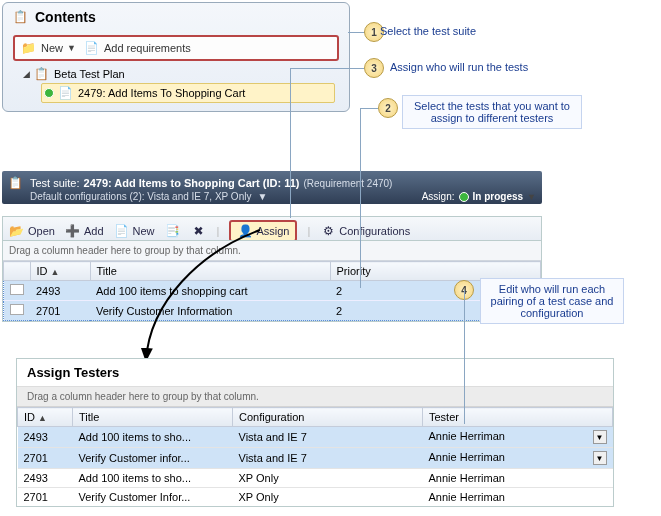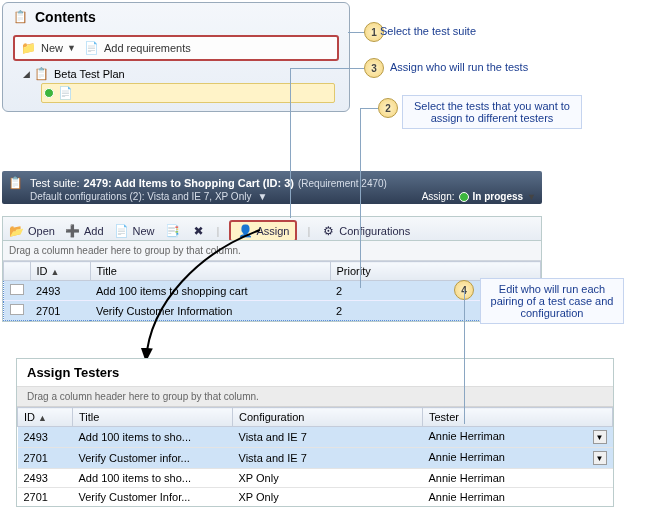--- a/index.html
+++ b/index.html
@@ -82,33 +82,34 @@
   </div>
   <div class="tree">
     <div class="tree-row">
       <span class="tri">◢</span>
       <span class="ico">📋</span>
       <span>Beta Test Plan</span>
     </div>
     <div style="margin-left:18px" class="tree-row sel">
       <span class="play"></span>
       <span class="ico">📄</span>
+      <span>2479: Add Items To Shopping Cart</span>
     </div>
   </div>
 </div>
 
 <div class="line" style="top:32px;left:350px;width:14px;height:1px"></div>
 <div class="line" style="top:32px;left:364px;width:1px;height:1px"></div>
 
 <div class="suite">
   <div class="row">
     <span class="ico">📋</span>
     <span class="t1">
       <span>Test suite:</span>
-      <b>2479: Add Items to Shopping Cart (ID: 3)</b>
+      <b>2479: Add Items to Shopping Cart (ID: 11)</b>
       <span class="sub">(Requirement 2470)</span>
     </span>
   </div>
   <div class="row">
     <span class="sub" style="margin-left:22px">Default configurations (2): Vista and IE 7, XP Only</span>
     <span class="tri sub">▼</span>
     <span class="state">
       <span>Assign:</span>
       <span class="play"></span>
       <b>In progess</b>

